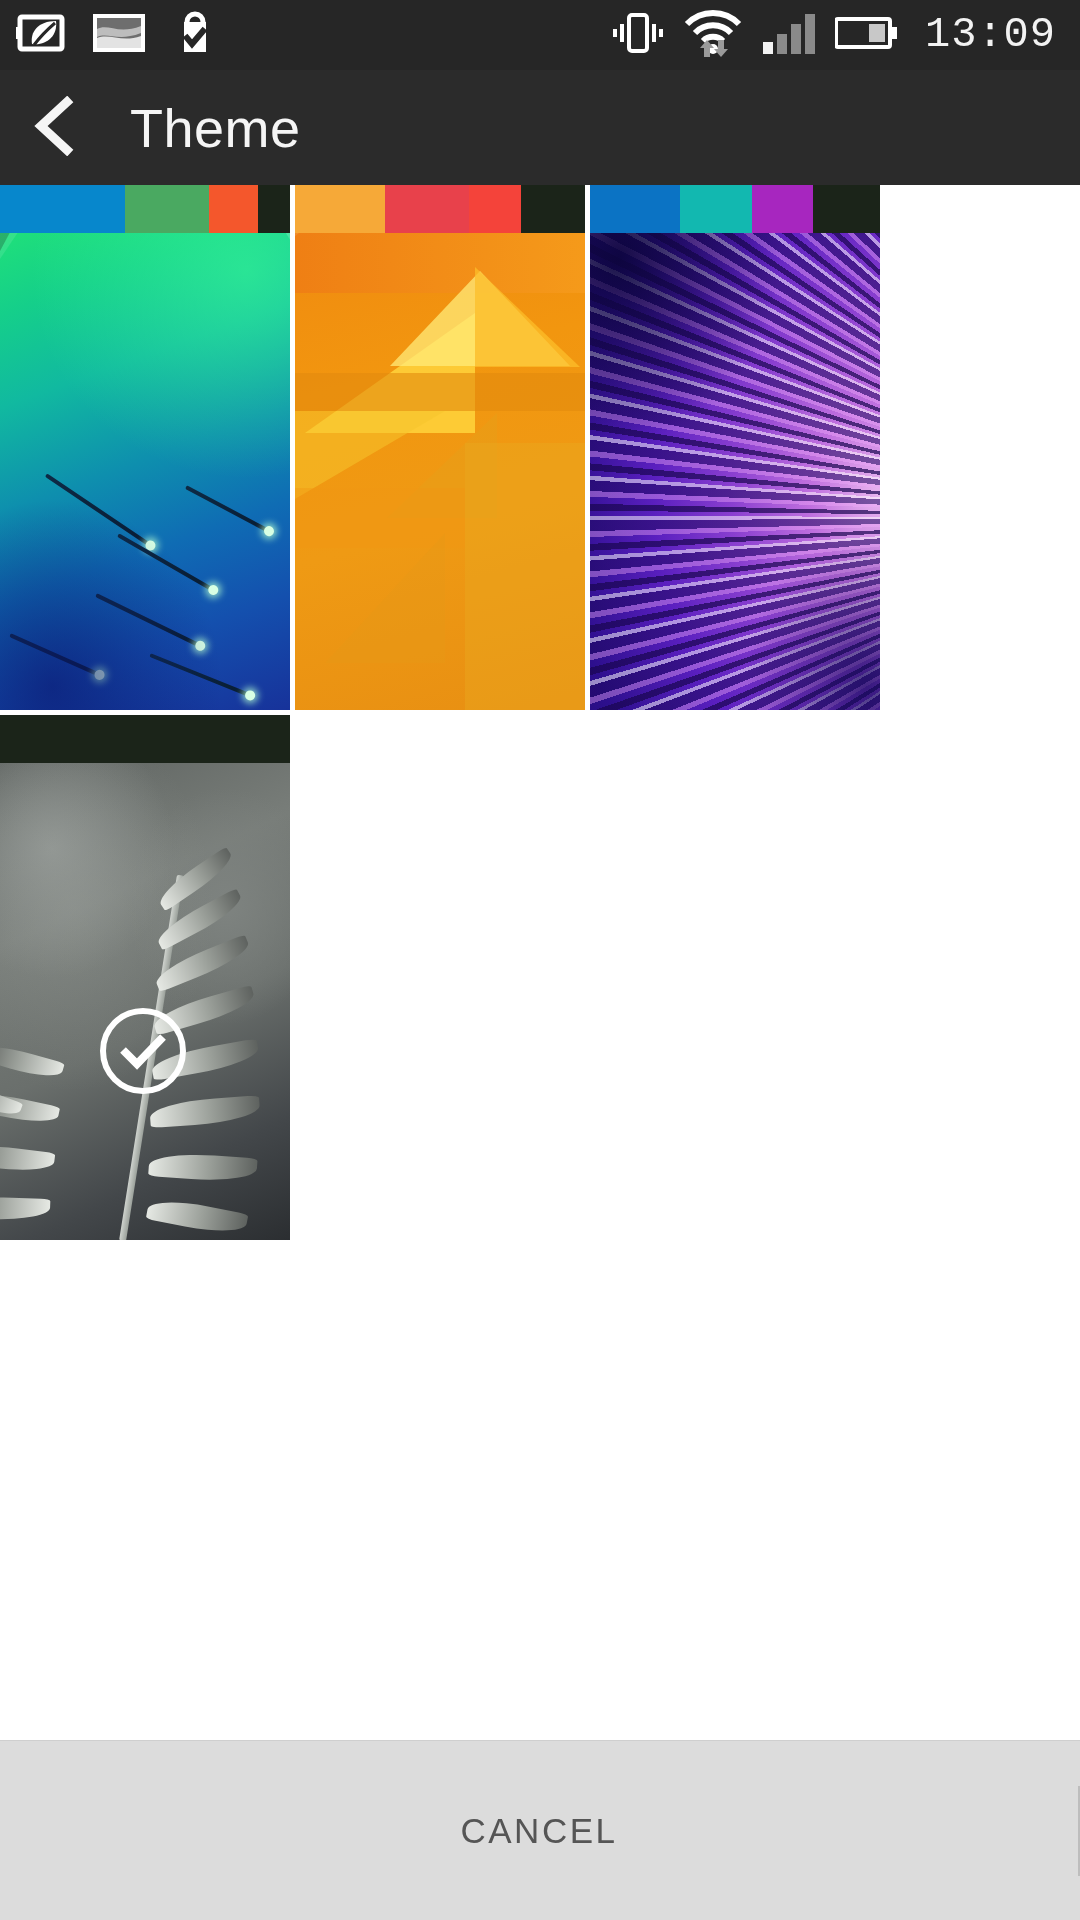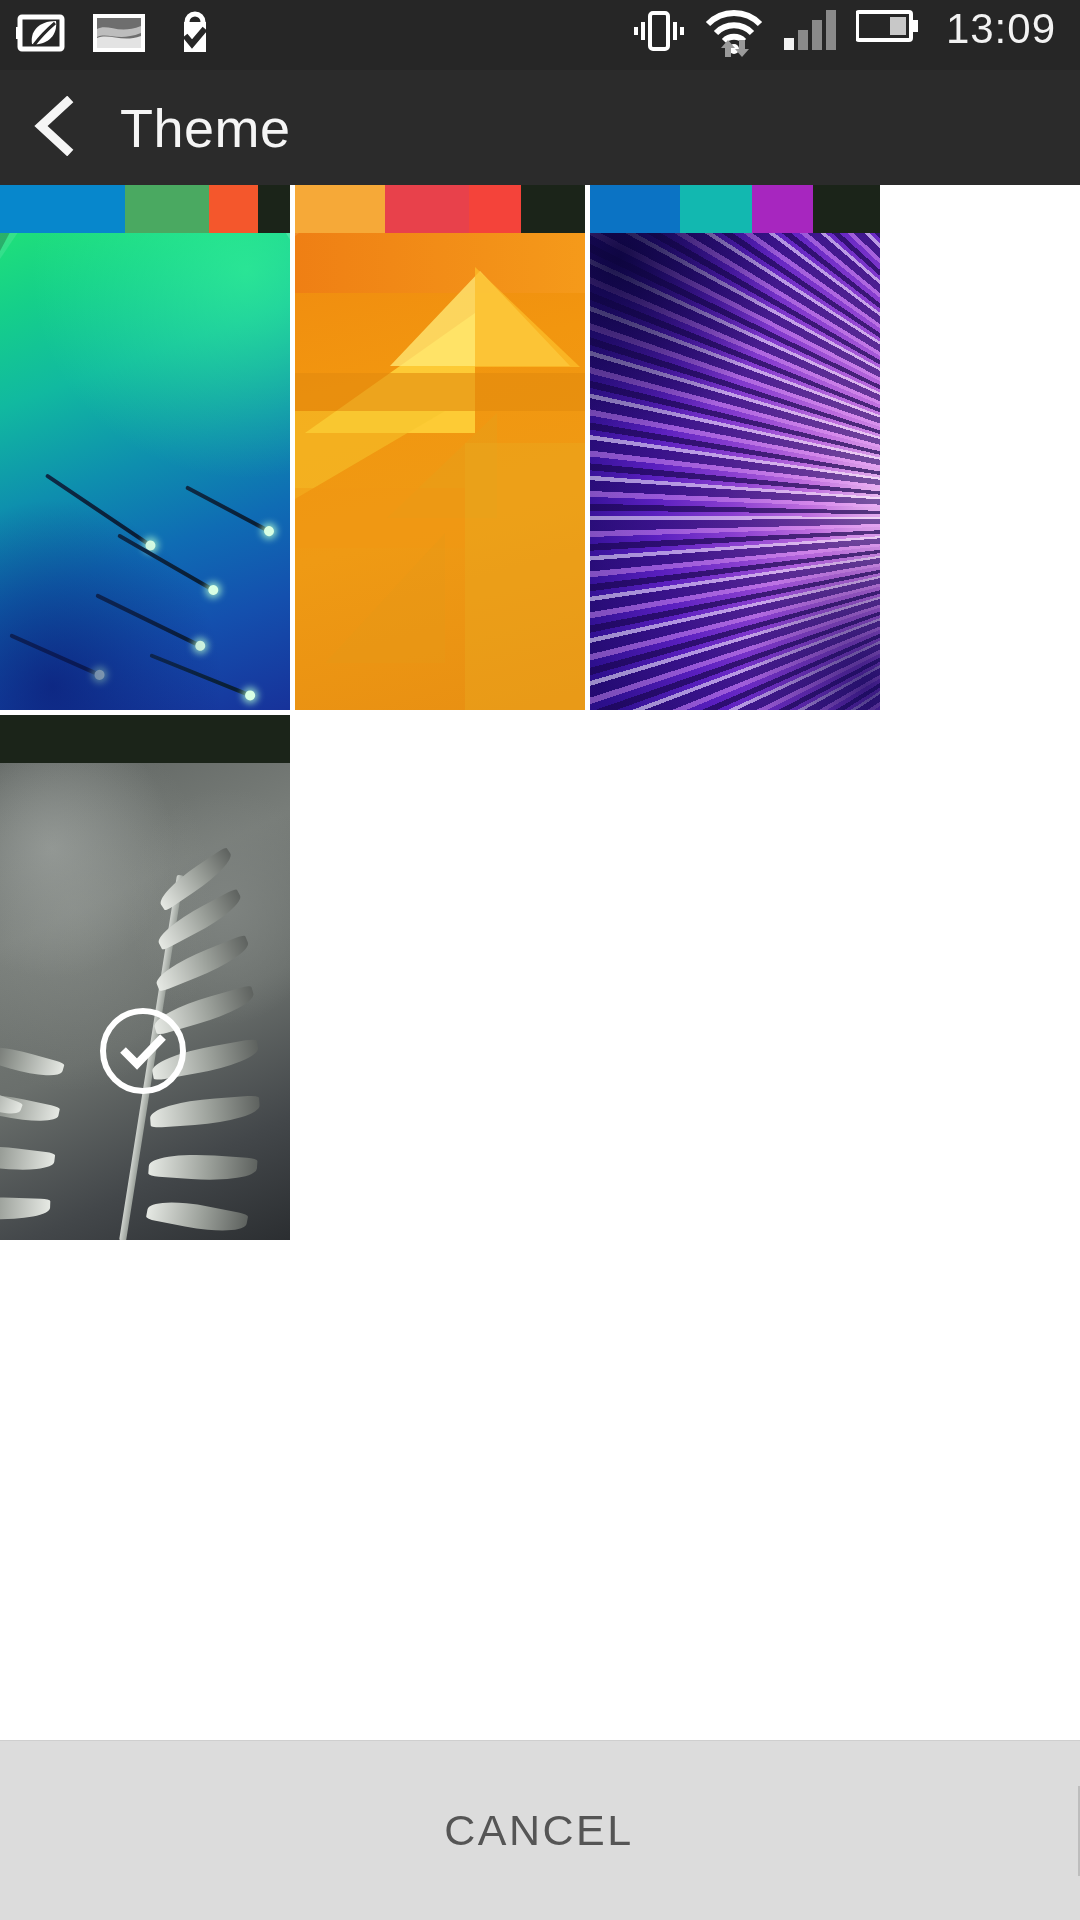--- a/index.html
+++ b/index.html
@@ -9,39 +9,39 @@
     font-family:"Liberation Sans", sans-serif;
     overflow:hidden;
   }
 
   
   .statusbar{
     position:absolute; left:0; top:0; width:1080px; height:70px;
     background:#262626; display:flex; align-items:center;
   }
   .sb-left{ display:flex; align-items:center; gap:24px; margin-left:16px; }
-  .sb-right{ display:flex; gap:18px; margin-left:auto; margin-right:24px; }
+  .sb-right{ display:flex; align-items:center; gap:18px; margin-left:auto; margin-right:24px;font-family:Liberation Mono, monospace; }
   .sb-icon{ display:block; }
   .sb-time{
     color:#f2f2f2; font-size:42px; letter-spacing:1px;
     font-weight:300; margin-left:10px; line-height:1;
   }
 
   
   .appbar{
     position:absolute; left:0; top:70px; width:1080px; height:115px;
     background:#2b2b2b; display:flex; align-items:center;
   }
   .back-btn{
     width:110px; height:115px; display:flex; align-items:center; justify-content:center;
     cursor:pointer;
   }
   .appbar-title{
     color:#f5f5f5; font-size:54px; font-weight:300; letter-spacing:.5px;
-    margin-left:10px; line-height:1;
+    margin-left:20px; line-height:1;
   }
 
   
   .grid{
     position:absolute; left:0; top:185px; width:1080px; height:1555px;
     background:#ffffff;
   }
   .card{
     position:absolute; width:290px; cursor:pointer;
   }
@@ -150,21 +150,21 @@
   }
 
   
   .bottombar{
     position:absolute; left:0; bottom:0; width:1080px; height:180px;
     background:#dcdcdc; display:flex; align-items:center;
     border-top:1px solid #cfcfcf;
   }
   .bb-btn{
     flex:1; height:100%; display:flex; align-items:center; justify-content:center;
-    font-size:43px; letter-spacing:2.5px; cursor:pointer;
+    font-size:35px; letter-spacing:2.5px; cursor:pointer;
   }
   .bb-btn.cancel{ color:#555555; }
   .bb-btn.apply{ color:#b0b0b0; }
   .bb-divider{
     width:2px; height:90px; background:#bdbdbd; flex:0 0 auto;
   }
 </style>
 </head>
 <body>
 

